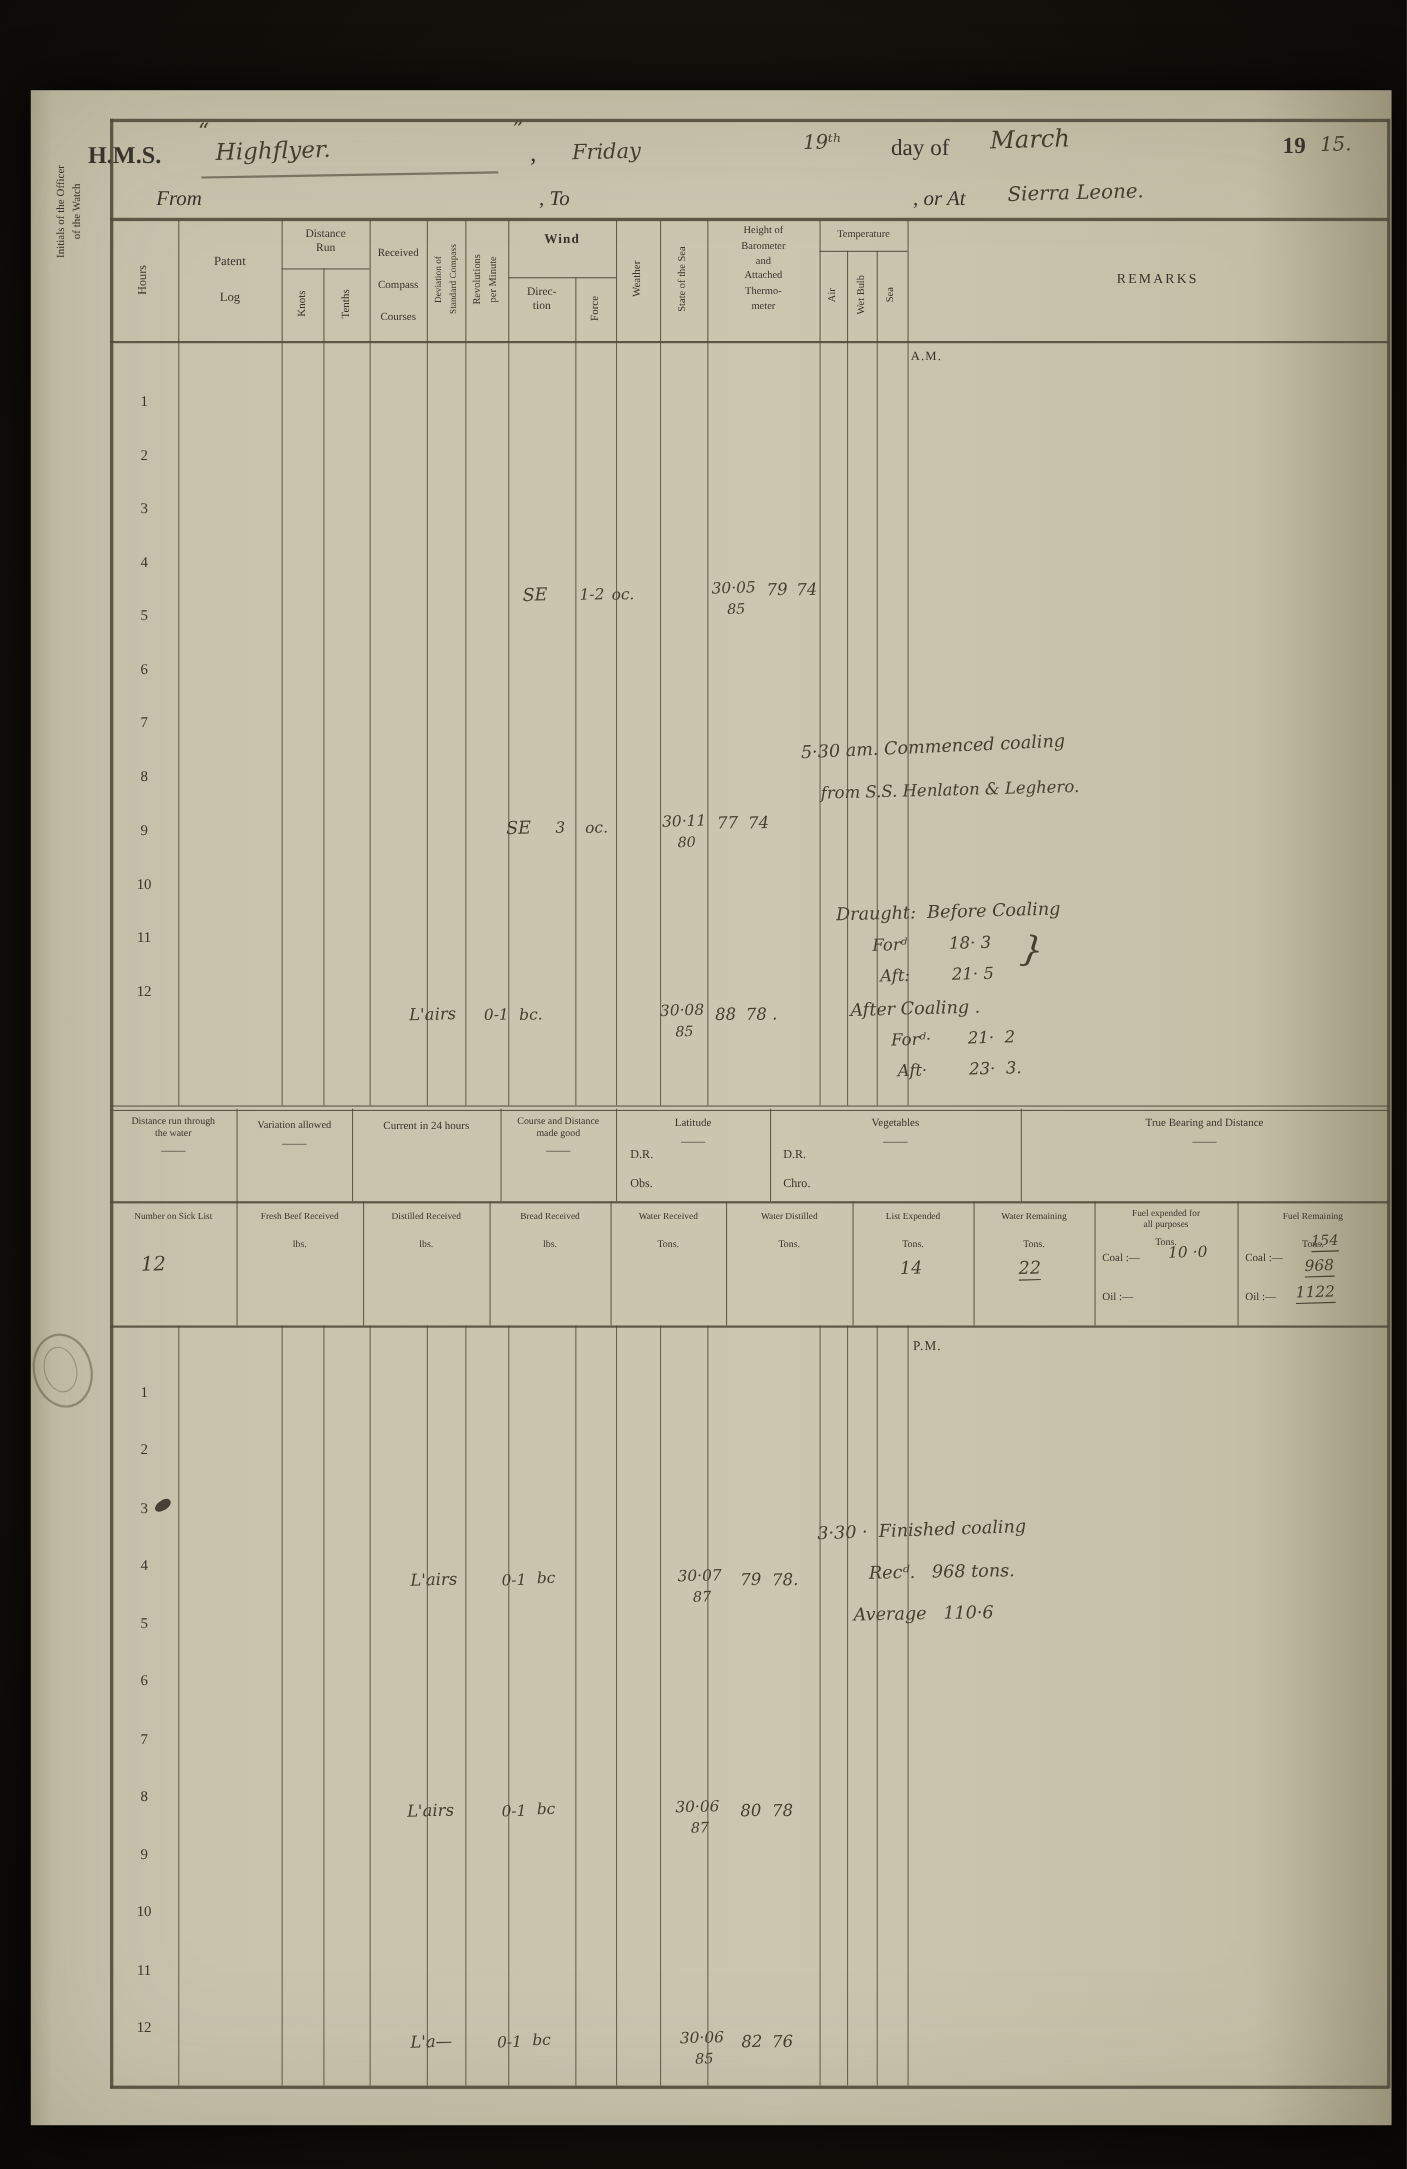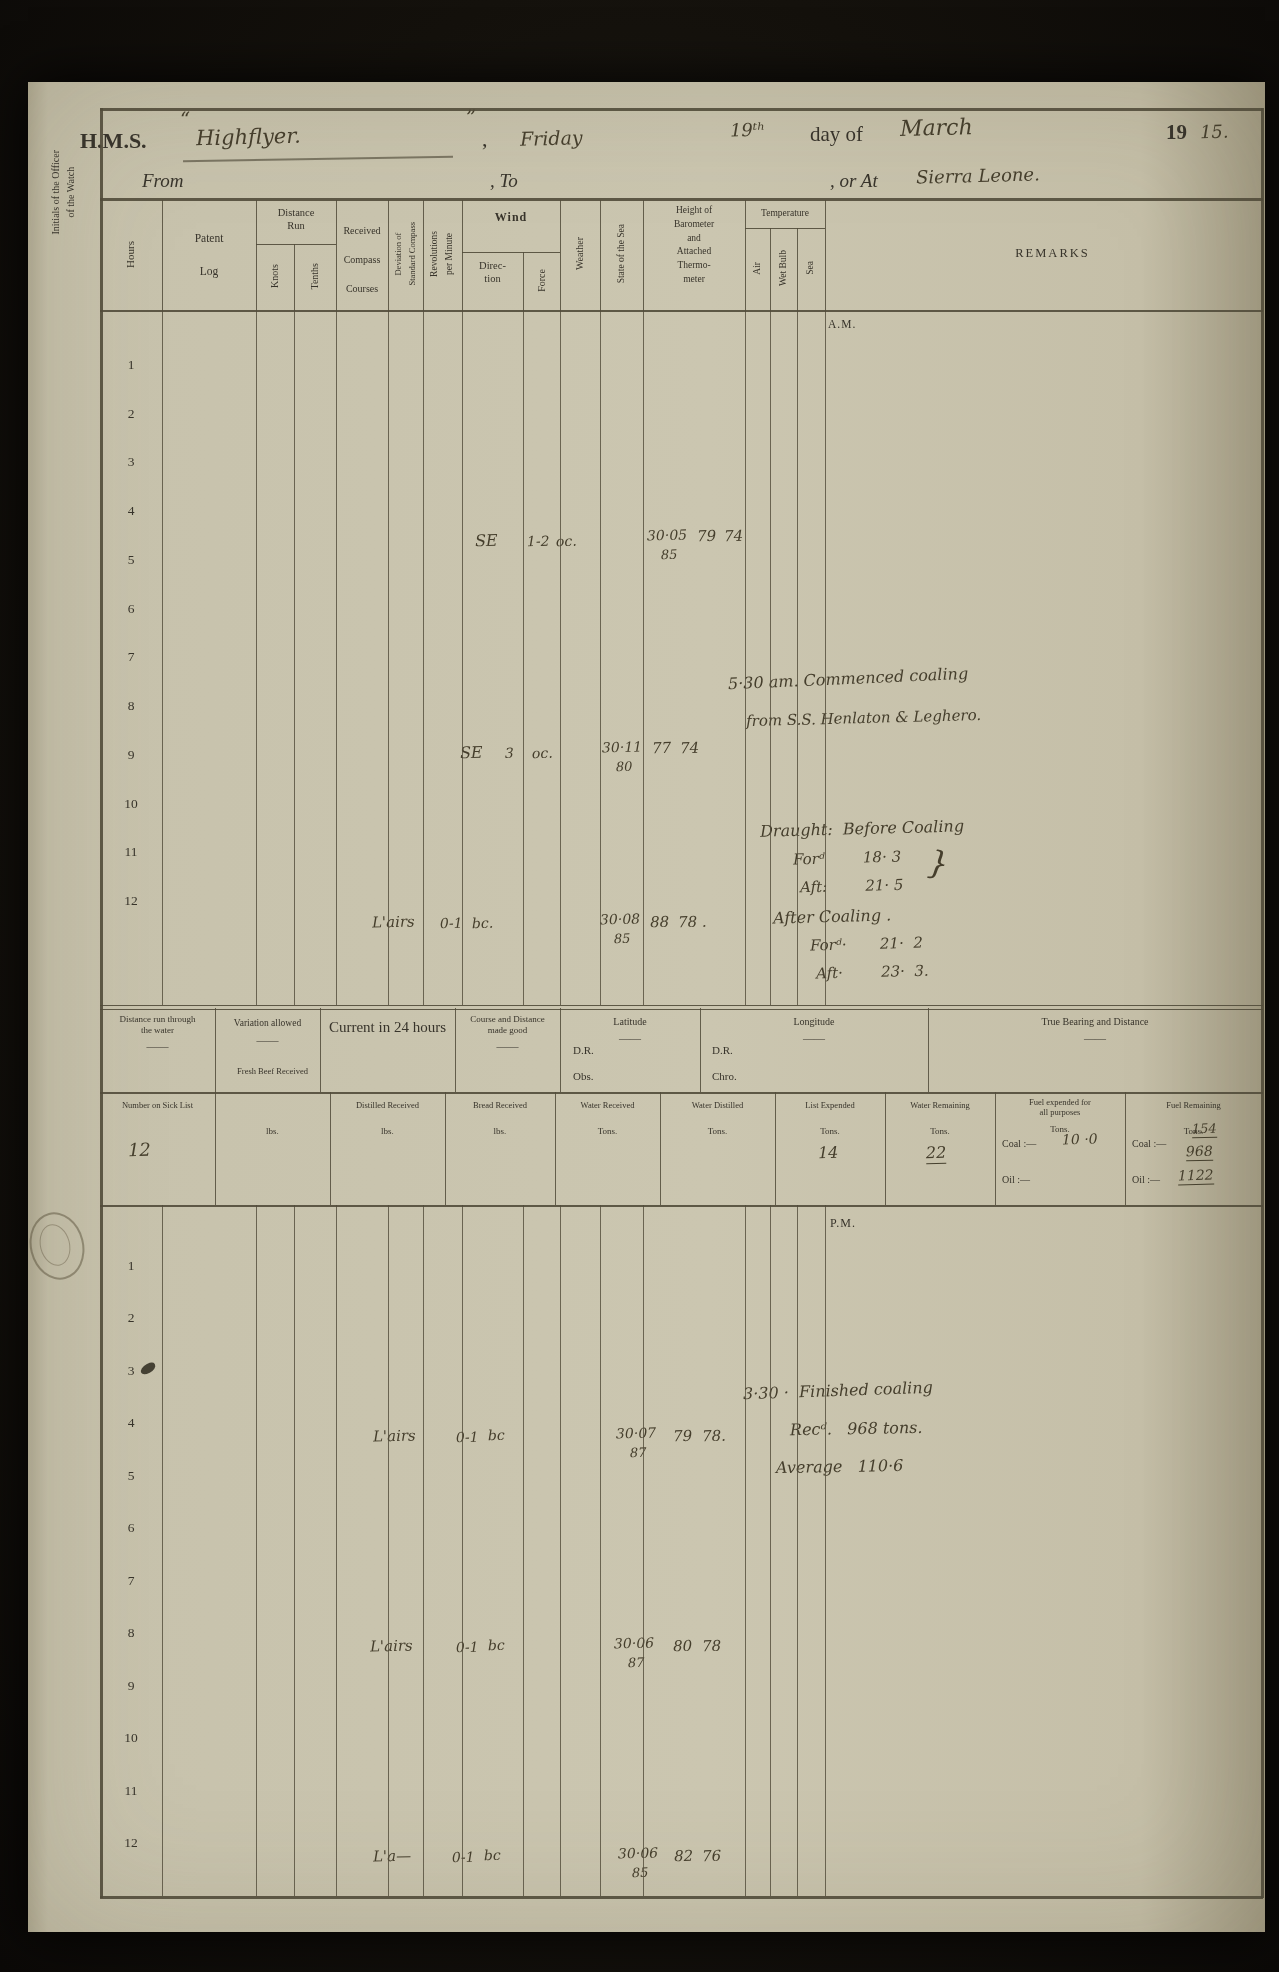--- a/index.html
+++ b/index.html
@@ -127,41 +127,41 @@
   <div class="hw" style="left:765px;top:768px;font-size:15px">Forᵈ        18· 3</div>
   <div class="hw" style="left:772px;top:796px;font-size:15px">Aft:        21· 5</div>
   <div class="hw" style="left:900px;top:764px;font-size:32px;transform:rotate(8deg)">}</div>
   <div class="hw" style="left:745px;top:826px;font-size:16px">After Coaling .</div>
   <div class="hw" style="left:782px;top:854px;font-size:15px">Forᵈ·       21·  2</div>
   <div class="hw" style="left:788px;top:882px;font-size:15px">Aft·        23·  3.</div>
 
   <div class="p c" style="left:72px;top:932px;width:115px;font-size:9px">Distance run through
 the water</div>
   <div class="p c" style="left:187px;top:936px;width:105px;font-size:9.5px">Variation allowed</div>
-  <div class="p c" style="left:292px;top:936px;width:135px;font-size:15px">Current in 24 hours</div>
+  <div class="p c" style="left:292px;top:936px;width:135px;font-size:10px">Current in 24 hours</div>
   <div class="p c" style="left:427px;top:932px;width:105px;font-size:9px">Course and Distance
 made good</div>
   <div class="p c" style="left:532px;top:934px;width:140px;font-size:10px">Latitude</div>
-  <div class="p c" style="left:672px;top:934px;width:228px;font-size:10px">Longitude</div>
+  <div class="p c" style="left:672px;top:934px;width:228px;font-size:10px">Vegetables</div>
   <div class="p c" style="left:900px;top:934px;width:334px;font-size:10px">True Bearing and Distance</div>
 
   <div class="dash c" style="left:72px;top:958px;width:115px">——</div>
   <div class="dash c" style="left:187px;top:952px;width:105px">——</div>
   <div class="dash c" style="left:427px;top:958px;width:105px">——</div>
   <div class="dash c" style="left:532px;top:950px;width:140px">——</div>
   <div class="dash c" style="left:672px;top:950px;width:228px">——</div>
   <div class="dash c" style="left:900px;top:950px;width:334px">——</div>
 
   <div class="p" style="left:545px;top:962px;font-size:11px">D.R.</div>
   <div class="p" style="left:545px;top:988px;font-size:11px">Obs.</div>
   <div class="p" style="left:684px;top:962px;font-size:11px">D.R.</div>
   <div class="p" style="left:684px;top:988px;font-size:11px">Chro.</div>
 
   <div class="p c" style="left:72px;top:1018px;width:115px;font-size:8.5px">Number on Sick List</div>
-  <div class="p c" style="left:187px;top:984px;width:115px;font-size:8.5px">Fresh Beef Received</div>
+  <div class="p c" style="left:187px;top:1018px;width:115px;font-size:8.5px">Fresh Beef Received</div>
   <div class="p c" style="left:302px;top:1018px;width:115px;font-size:8.5px">Distilled Received</div>
   <div class="p c" style="left:417px;top:1018px;width:110px;font-size:8.5px">Bread Received</div>
   <div class="p c" style="left:527px;top:1018px;width:105px;font-size:8.5px">Water Received</div>
   <div class="p c" style="left:632px;top:1018px;width:115px;font-size:8.5px">Water Distilled</div>
   <div class="p c" style="left:747px;top:1018px;width:110px;font-size:8.5px">List Expended</div>
   <div class="p c" style="left:857px;top:1018px;width:110px;font-size:8.5px">Water Remaining</div>
   <div class="p c" style="left:967px;top:1015px;width:130px;font-size:8.5px">Fuel expended for
 all purposes</div>
   <div class="p c" style="left:1097px;top:1018px;width:137px;font-size:8.5px">Fuel Remaining</div>
 

